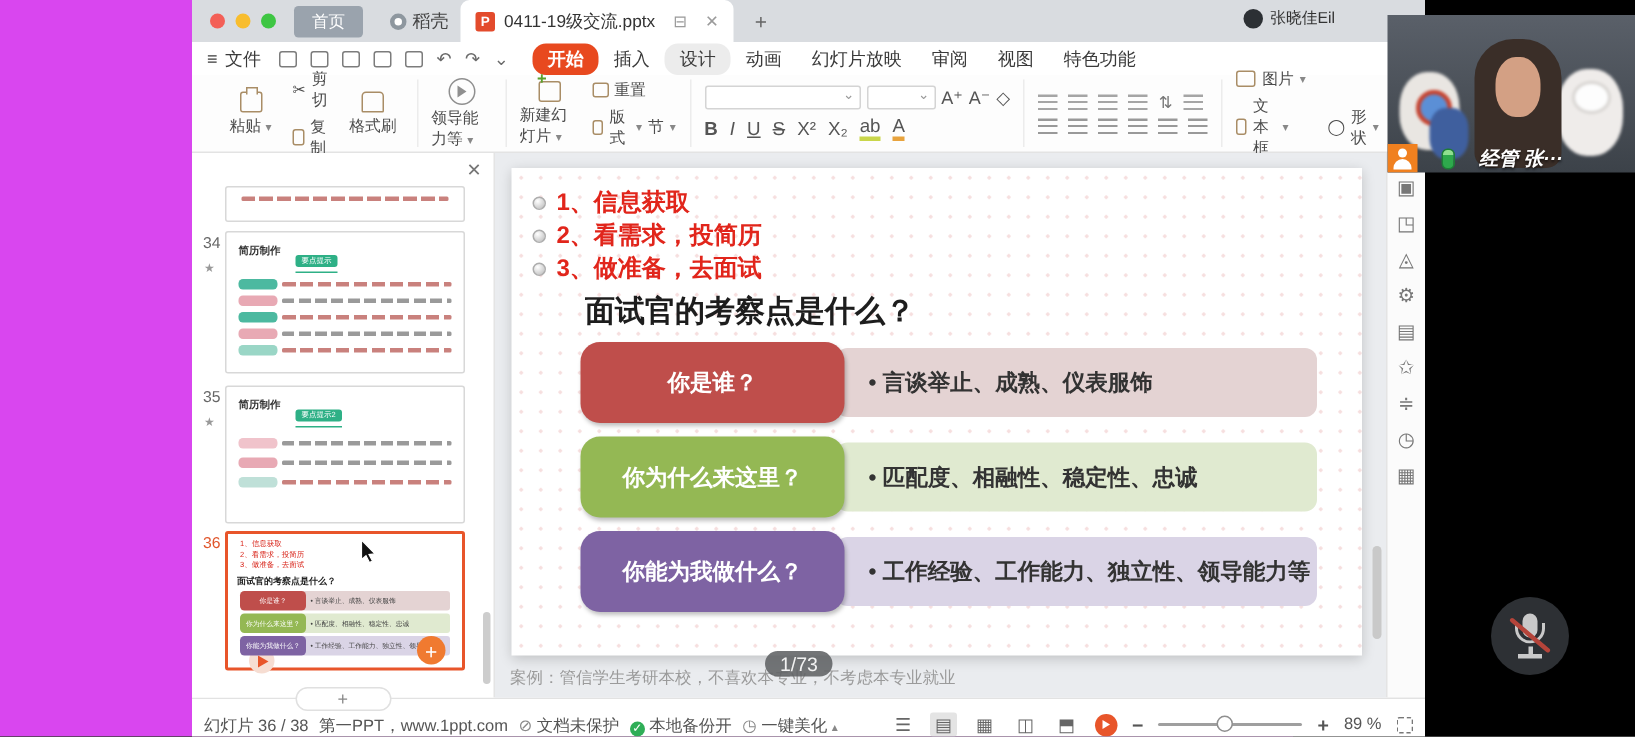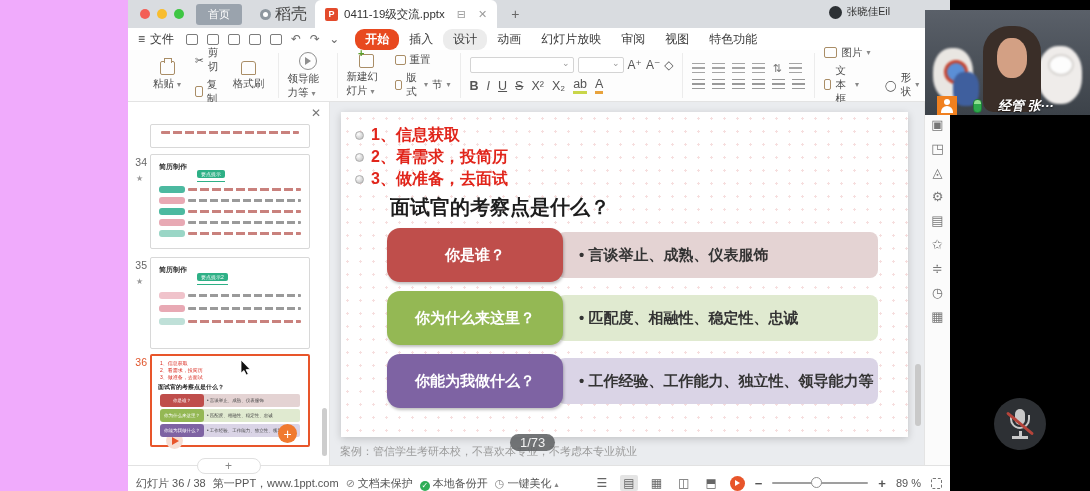--- a/index.html
+++ b/index.html
@@ -1,30 +1,30 @@
 <!DOCTYPE html>
 <html><head>
 <meta charset="utf-8">
 <style>
   * { margin:0; padding:0; box-sizing:border-box; }
   html,body { width:1090px; height:491px; background:#000; overflow:hidden;
               font-family:"Liberation Sans","DejaVu Sans",sans-serif; }
-  #stage { position:relative; width:862px; height:491px; background:#f0abfc; }
+  #stage { position:relative; width:862px; height:491px; background:#d946ef; }
 
   
   #wps { position:absolute; left:128px; top:0; width:822px; height:491px;
          background:#fff; display:flex; flex-direction:column; }
 
   
   .tabbar { height:28px; background:#d9dce0; display:flex; align-items:center; position:relative; flex:0 0 28px; }
   .lights { display:flex; gap:7px; margin:0 12px 0 12px; }
   .light { width:10px; height:10px; border-radius:50%; }
   .l-red{background:#f35f57;} .l-yel{background:#f8bd2e;} .l-grn{background:#3ec643;}
   .tab-home { background:#9aa3ad; color:#fff; font-size:11px; padding:3px 12px; border-radius:3px; margin-right:10px;}
-  .tab-docer { display:flex; align-items:center; gap:4px; font-size:16px; color:#444; padding:3px 8px; }
+  .tab-docer { display:flex; align-items:center; gap:4px; font-size:12px; color:#444; padding:3px 8px; }
   .docer-ico { width:11px; height:11px; border-radius:50%; background:#8e979f; position:relative;}
   .docer-ico:after{content:""; position:absolute; left:3px; top:3px; width:5px; height:5px; border-radius:50%; background:#fff;}
   .tab-file { background:#fff; height:28px; display:flex; align-items:center; gap:6px;
               padding:0 10px; border-radius:6px 6px 0 0; font-size:11.5px; color:#333; }
   .ppt-ico { width:13px; height:13px; background:#e34b2c; border-radius:2px; color:#fff; font-size:9px;
              font-weight:bold; display:flex; align-items:center; justify-content:center; }
   .tab-ctl { color:#9b9b9b; font-size:11px; margin-left:6px; }
   .tab-plus { color:#666; font-size:14px; margin-left:14px; }
   .account { position:absolute; right:60px; top:5px; display:flex; align-items:center; gap:5px; font-size:10.5px; color:#333;}
   .acct-dot { width:13px; height:13px; border-radius:50%; background:#2c3034; }
@@ -148,21 +148,21 @@
   
   .webcam { position:absolute; left:925px; top:10px; width:165px; height:105px; z-index:40;
             background:linear-gradient(#5a6069,#3c4249); overflow:hidden; }
   .hair { position:absolute; left:58px; top:16px; width:58px; height:86px; border-radius:26px 26px 10px 10px; background:#3a2e28; filter:blur(.5px);}
   .face { position:absolute; left:72px; top:28px; width:30px; height:40px; border-radius:45%; background:#d3a084;}
   .toy-l { position:absolute; left:8px; top:38px; width:40px; height:52px; border-radius:45%; background:#e9e6e2; filter:blur(1px);}
   .toy-l:before{content:""; position:absolute; left:11px; top:12px; width:18px; height:18px; border-radius:50%; background:#5b8fd6; border:3px solid #c6432f;}
   .toy-stitch{ position:absolute; left:28px; top:62px; width:26px; height:34px; border-radius:40%; background:#3f5f9e; filter:blur(1px);}
   .toy-r { position:absolute; right:8px; top:36px; width:44px; height:58px; border-radius:45%; background:#efecea; filter:blur(1px);}
   .toy-r:before{content:""; position:absolute; left:10px; top:8px; width:22px; height:18px; border-radius:50%; background:#fdfdfd; border:2px solid #d8d5d2;}
-  .cam-badges { position:absolute; left:12px; bottom:0; display:flex; align-items:center; gap:16px; }
+  .cam-badges { position:absolute; left:0; bottom:0; display:flex; align-items:center; gap:16px; }
   .cam-user { width:20px; height:19px; background:#f0801f; position:relative; }
   .cam-user:before{content:""; position:absolute; left:7px; top:3px; width:6px; height:6px; border-radius:50%; background:#fff;}
   .cam-user:after{content:""; position:absolute; left:4px; top:10px; width:12px; height:7px; border-radius:6px 6px 0 0; background:#fff;}
   .cam-mic { width:9px; height:14px; border-radius:4px; background:linear-gradient(#8fe08f 30%, #2ea84c 30%); border:1px solid #1d7d36;}
   .cam-name { color:#fff; font-size:13px; font-weight:bold; text-shadow:0 1px 2px rgba(0,0,0,.7); font-style:italic;}
 
   
   .mutebtn { position:absolute; left:994px; top:398px; width:52px; height:52px; border-radius:50%; background:#2d3034; z-index:40;}
   .mic-body { position:absolute; left:21px; top:11px; width:10px; height:16px; border-radius:5px; background:#c9c9c9;}
   .mic-arc { position:absolute; left:16px; top:17px; width:20px; height:14px; border:2.5px solid #c9c9c9; border-top:none; border-radius:0 0 11px 11px;}

